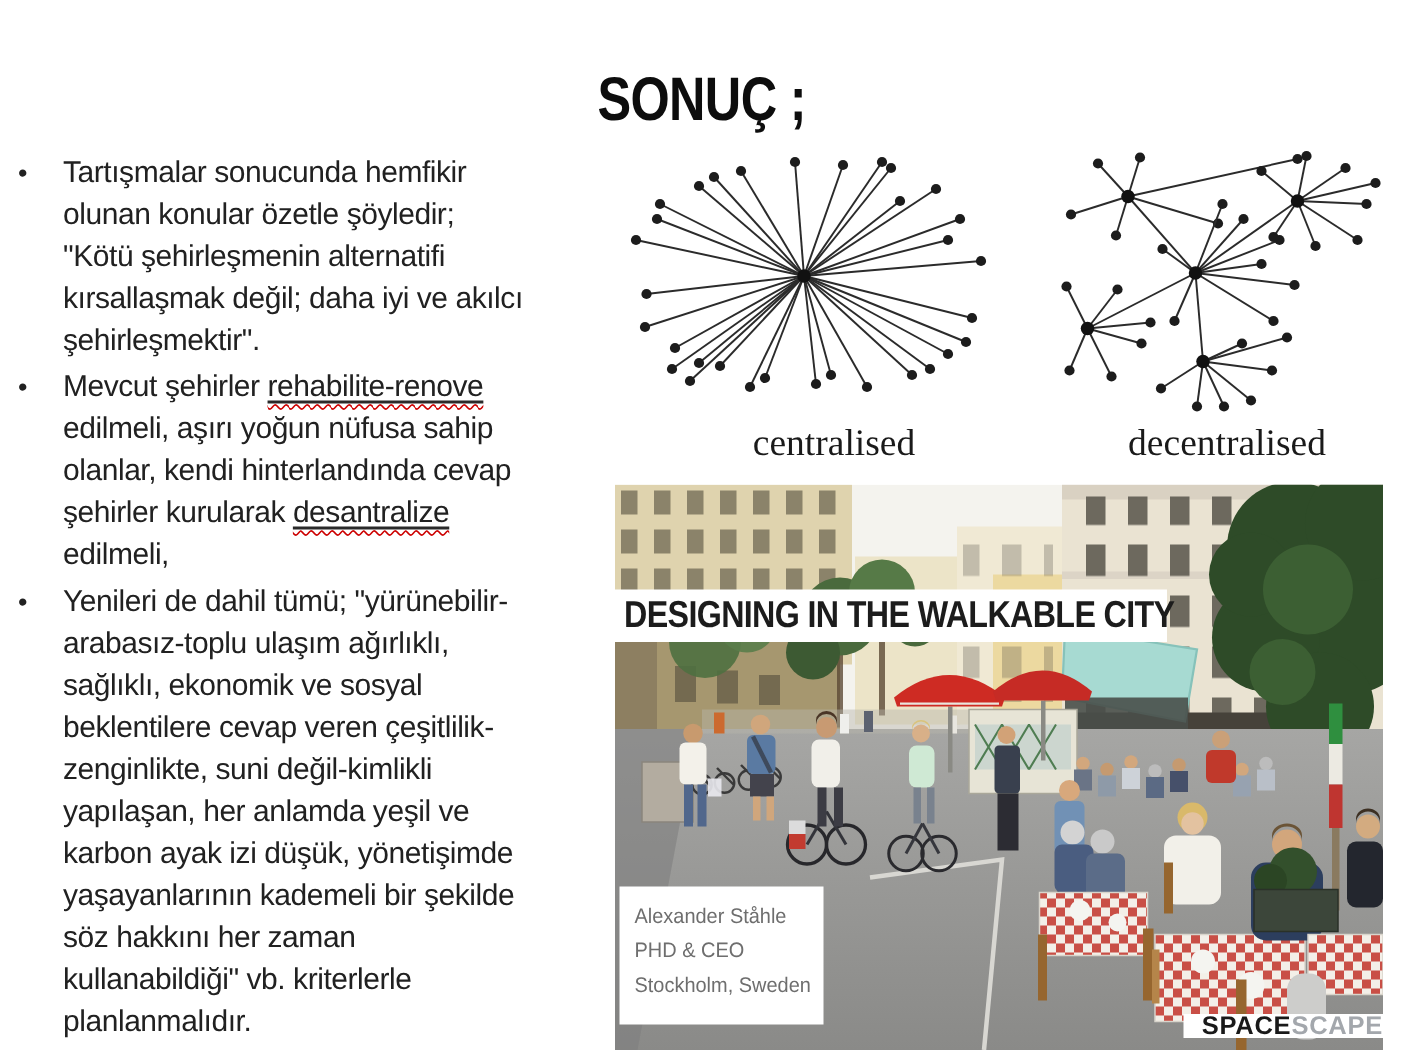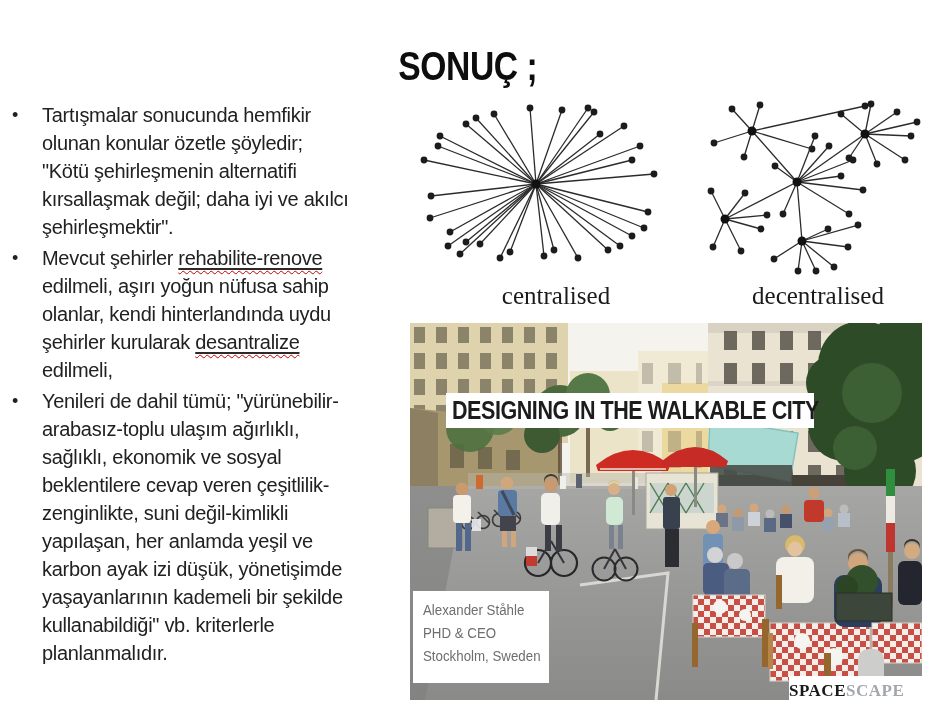--- a/index.html
+++ b/index.html
@@ -28,30 +28,30 @@
   .fig-centralised{left:408px;top:99px;width:296px;}
   .fig-decentralised{left:702px;top:99px;width:232px;}
   .figure svg{display:block;}
   .fig-caption{margin-top:3px;font-family:Liberation Serif, serif;
                font-size:25px;color:#1a1a1a;}
 
   
   .photo{position:absolute;left:410px;top:323px;width:512px;height:377px;overflow:hidden;}
   .photo-scene{position:absolute;left:0;top:0;}
   .photo-banner{position:absolute;left:0;top:70px;width:368px;height:35px;background:#ffffff;
-                display:flex;align-items:center;margin-left:36px;}
+                display:flex;align-items:center;}
   .photo-banner-text{font-weight:700;font-size:25px;color:#1c1c1c;white-space:nowrap;
                      transform:scaleX(.86);transform-origin:left center;padding-left:7px;
                      letter-spacing:-.5px;}
   .photo-credit{position:absolute;left:3px;top:268px;width:136px;height:92px;background:#ffffff;
                 box-sizing:border-box;padding:8px 0 0 10px;}
   .credit-line{font-size:14px;color:#6e6e6e;line-height:23px;white-space:nowrap;
                transform:scaleX(.95);transform-origin:left center;}
-  .logo-bar{position:absolute;left:379px;top:353px;width:133px;height:29px;background:#ffffff;
-            display:flex;align-items:center;justify-content:flex-start;font-family:Liberation Serif, serif;}
+  .logo-bar{position:absolute;left:379px;top:353px;width:133px;height:16px;background:#ffffff;
+            display:flex;align-items:center;justify-content:flex-end;}
   .logo-text{font-size:17px;font-weight:800;letter-spacing:.5px;white-space:nowrap;}
   .logo-primary{color:#191919;}
   .logo-secondary{color:#a3a7ac;}
 </style>
 </head>
 <body>
 
 <div class="slide">
 
   <div class="slide-title">
@@ -67,36 +67,37 @@
           <div class="bline">"Kötü şehirleşmenin alternatifi</div>
           <div class="bline">kırsallaşmak değil; daha iyi ve akılcı</div>
           <div class="bline">şehirleşmektir".</div>
         </div>
       </div>
       <div class="bullet">
         <span class="bullet-dot">•</span>
         <div class="bullet-lines">
           <div class="bline">Mevcut şehirler <span class="u-spell"><span class="u-wave">rehabilite-renove</span></span></div>
           <div class="bline">edilmeli, aşırı yoğun nüfusa sahip</div>
-          <div class="bline">olanlar, kendi hinterlandında uydu</div>
+          <div class="bline">olanlar, kendi hinterlandında cevap</div>
           <div class="bline">şehirler kurularak <span class="u-spell"><span class="u-wave">desantralize</span></span></div>
           <div class="bline">edilmeli,</div>
         </div>
       </div>
       <div class="bullet">
         <span class="bullet-dot">•</span>
         <div class="bullet-lines">
           <div class="bline">Yenileri de dahil tümü; "yürünebilir-</div>
           <div class="bline">arabasız-toplu ulaşım ağırlıklı,</div>
           <div class="bline">sağlıklı, ekonomik  ve sosyal</div>
           <div class="bline">beklentilere cevap veren çeşitlilik-</div>
           <div class="bline">zenginlikte, suni değil-kimlikli</div>
           <div class="bline">yapılaşan, her anlamda yeşil ve</div>
           <div class="bline">karbon ayak izi düşük, yönetişimde</div>
           <div class="bline">yaşayanlarının kademeli bir şekilde</div>
+          <div class="bline">söz hakkını her zaman</div>
           <div class="bline">kullanabildiği" vb. kriterlerle</div>
           <div class="bline">planlanmalıdır.</div>
         </div>
       </div>
     </div>
 
   <div class="figure fig-centralised">
     <svg id="svg-central" width="296" height="180" viewBox="0 0 296 180">
         <line x1="128" y1="85" x2="246" y2="75" stroke="#2b2b2b" stroke-width="1.3"></line>
         <circle cx="246" cy="75" r="3.4" fill="#1c1c1c"></circle>

